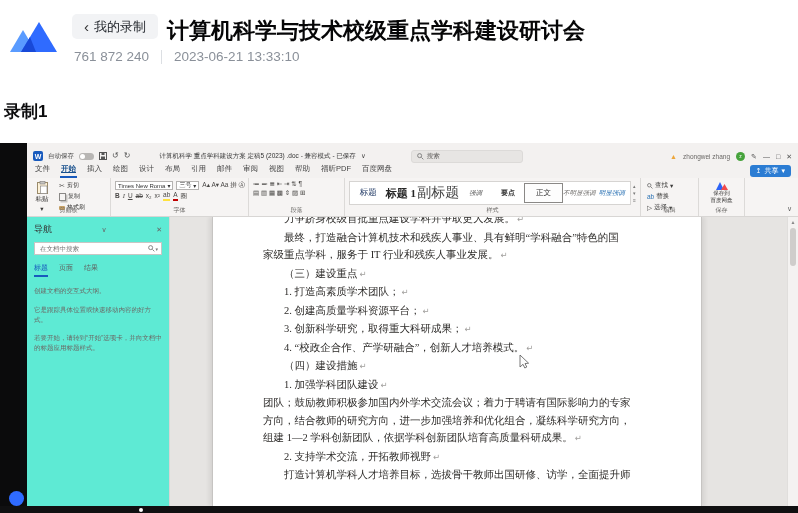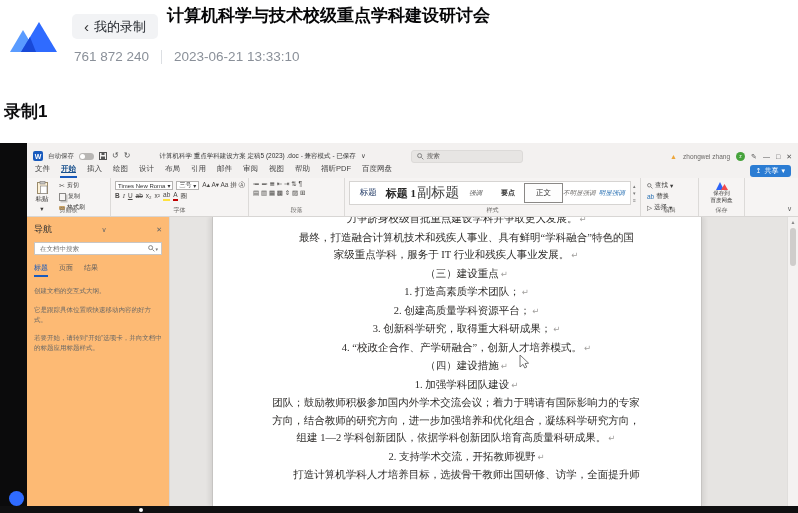--- a/index.html
+++ b/index.html
@@ -3,21 +3,21 @@
 <meta charset="utf-8">
 <style>
   html,body{margin:0;padding:0;width:798px;height:513px;overflow:hidden;background:#fff;
     font-family:"Liberation Sans",sans-serif;-webkit-font-smoothing:antialiased;}
   .app{position:relative;width:798px;height:513px;}
   
   .logo{position:absolute;left:9px;top:16px;}
   .backbtn{position:absolute;left:72px;top:14px;height:25px;display:flex;align-items:center;gap:5px;
     background:#f2f3f5;border:none;border-radius:5px;padding:0 12px;font-size:13px;color:#1f2329;cursor:pointer;}
   .backbtn .chev{font-size:15px;color:#333;line-height:1;}
-  .pgtitle{position:absolute;left:167px;top:4px;margin:0;font-size:17px;font-weight:bold;color:#060607;white-space:nowrap;}
+  .pgtitle{position:absolute;left:167px;top:16px;margin:0;font-size:22px;font-weight:bold;color:#060607;white-space:nowrap;}
   .meta{position:absolute;left:74px;top:49px;display:flex;align-items:center;gap:12px;
     font-size:13.5px;color:#8a9099;}
   .vdiv{width:1px;height:14px;background:#dcdfe3;}
   .rectitle{position:absolute;left:4px;top:100px;margin:0;font-size:17px;font-weight:bold;color:#0c0c0d;}
   
   .video{position:absolute;left:0;top:143px;width:798px;height:370px;background:#f3f1f0;overflow:hidden;}
   .blackstrip{position:absolute;left:0;top:0;width:27px;height:370px;background:#0b0b0c;}
   .bottombar{position:absolute;left:0;top:363px;width:798px;height:7px;background:#101011;}
   .playdot{position:absolute;left:9px;top:348px;width:15px;height:15px;border-radius:50%;background:#2f6bff;border:none;cursor:pointer;}
   .whitedot{position:absolute;left:139px;top:365px;width:4px;height:4px;border-radius:50%;background:#fff;}
@@ -79,41 +79,41 @@
   .stitem.sel{border:1px solid #8a8886;background:#fdfdfd;padding:4px 2px;}
   .s-subem{font-style:italic;font-size:6.5px;color:#757371;}
   .s-intem{font-style:italic;font-size:6.5px;color:#2e74b5;}
   .galscroll{display:flex;flex-direction:column;justify-content:center;gap:1px;font-size:5px;color:#777;margin-left:2px;cursor:pointer;}
   .g-edit{width:58px;padding:3px 2px 0 6px;box-sizing:border-box;display:flex;flex-direction:column;gap:2px;}
   .editrow{display:flex;align-items:center;gap:2px;font-size:6.5px;color:#3b3a39;cursor:pointer;}
   .g-baidu{width:46px;display:flex;flex-direction:column;align-items:center;padding-top:3px;box-sizing:border-box;}
   .baidutxt{font-size:5.5px;color:#3b3a39;text-align:center;line-height:1.3;cursor:pointer;}
   .ribchev{margin-left:auto;align-self:flex-end;font-size:7px;color:#666;padding:0 6px 3px 0;cursor:pointer;}
   
-  .navpane{position:absolute;left:0;top:74px;width:143px;height:289px;background:#fdba74;
+  .navpane{position:absolute;left:0;top:74px;width:143px;height:289px;background:#5eead4;
     border-right:1px solid #d8d6d5;box-sizing:border-box;padding:6px 7px 0 7px;}
   .navhead{display:flex;align-items:center;}
   .navtitle{font-size:9px;color:#333;}
   .navhead .nicon{margin-left:auto;font-size:7px;color:#666;cursor:pointer;padding-left:8px;}
   .navsearch{margin-top:6px;height:13px;background:#fff;border:1px solid #c8c6c4;display:flex;align-items:center;
     padding:0 3px;box-sizing:border-box;}
   .navsearch input{border:none;outline:none;flex:1;font-size:6.5px;color:#333;background:transparent;width:60px;
     font-family:"Liberation Sans",sans-serif;}
   .navtabs{display:flex;gap:11px;margin-top:8px;}
   .ntab{font-size:7px;color:#605e5c;padding-bottom:2px;cursor:pointer;}
   .ntab.active{color:#185abd;border-bottom:2px solid #185abd;}
   .hint{font-size:6.5px;color:#6b6966;line-height:1.5;margin-top:9px;}
   
   .docarea{position:absolute;left:143px;top:74px;width:618px;height:289px;background:#e6e4e2;overflow:hidden;}
   .page{position:absolute;left:42px;top:0;bottom:0;width:488px;background:#fff;
     border-left:1px solid #c6c4c2;border-right:1px solid #c6c4c2;
     box-shadow:3px 0 4px rgba(0,0,0,.07),-3px 0 4px rgba(0,0,0,.07);overflow:hidden;}
   .doctext{margin-top:-7px;padding:0 52px 0 50px;font-family:"Liberation Serif",serif;
     font-size:10.5px;line-height:17.5px;color:#2e2c2a;}
-  .dline{white-space:nowrap;text-align:center;}
+  .dline{white-space:nowrap;}
   .dline.ind{text-indent:21px;}
   .mark{color:#a09e9c;font-size:8.5px;margin-left:2px;}
   .scrollcol{position:absolute;right:0;top:74px;width:10px;height:289px;background:#f4f2f1;
     border-left:1px solid #e0dedc;text-align:center;}
   .scrollcol .up{font-size:5px;color:#888;margin-top:2px;cursor:pointer;}
   .thumb{width:6px;height:38px;background:#cfcdcb;margin:3px auto 0 auto;border-radius:3px;cursor:pointer;}
   .cursor{position:absolute;left:519px;top:212px;}
 </style>
 </head>
 <body>

